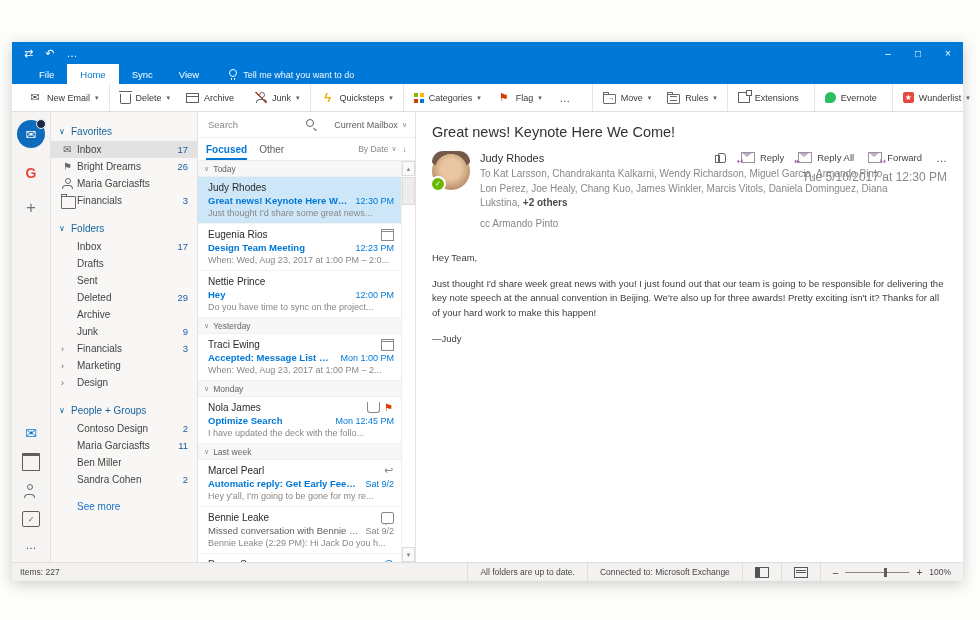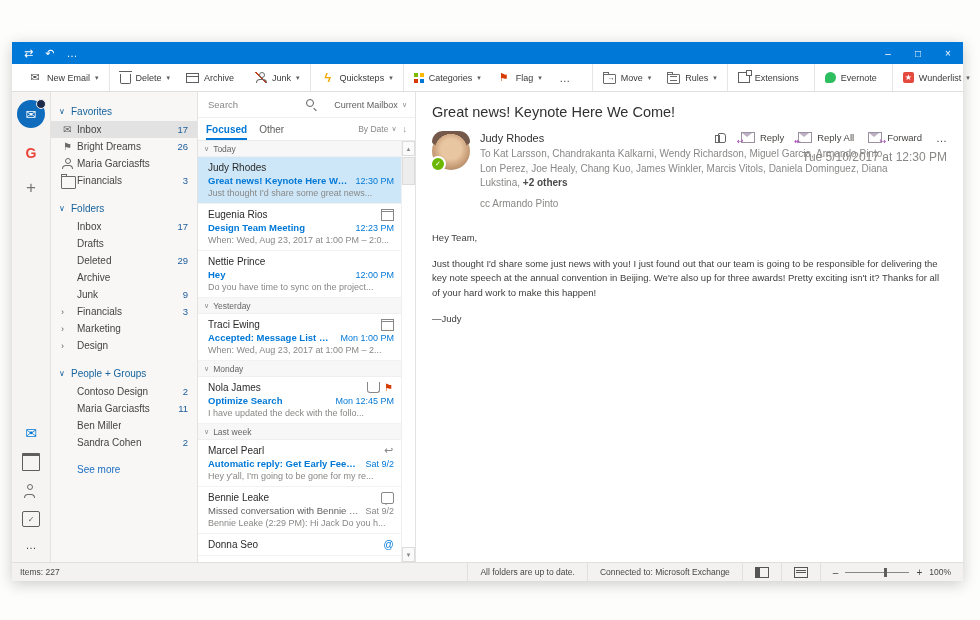--- a/index.html
+++ b/index.html
@@ -192,20 +192,36 @@
         <span>↶</span>
         <span>…</span>
       </div>
       <div class="wctrl">
         <span>–</span>
         <span>□</span>
         <span>×</span>
       </div>
     </div>
 
+    <div class="tabrow">
+      <div class="tabs">
+
+          <div class="tab" data-active="false">File</div>
+
+          <div class="tab" data-active="true">Home</div>
+
+          <div class="tab" data-active="false">Sync</div>
+
+          <div class="tab" data-active="false">View</div>
+        </div>
+      <div class="tellme">
+        <span class="bulb"></span>
+        <span>Tell me what you want to do</span>
+      </div>
+    </div>
 
     <div class="ribbon">
       <div class="rgroups">
 
           <div class="rgroup">
             <div class="rbtns">
 
                 <div class="rbtn">
                   <span class="gi" data-icon="mail"></span>
                   <span class="rlabel">New Email</span>
@@ -408,20 +424,28 @@
 
                   <div class="fitem" data-cls="">
                     <span class="ficbox">
                       <span class="farrow"></span>
                       <span class="gi" style="width:13px;height:11px;" data-icon=""></span>
                     </span>
                     <span class="flabel">Drafts</span>
                     <span class="fcount"></span>
                   </div>
 
+                  <div class="fitem" data-cls="">
+                    <span class="ficbox">
+                      <span class="farrow"></span>
+                      <span class="gi" style="width:13px;height:11px;" data-icon=""></span>
+                    </span>
+                    <span class="flabel">Sent</span>
+                    <span class="fcount"></span>
+                  </div>
 
                   <div class="fitem" data-cls="">
                     <span class="ficbox">
                       <span class="farrow"></span>
                       <span class="gi" style="width:13px;height:11px;" data-icon=""></span>
                     </span>
                     <span class="flabel">Deleted</span>
                     <span class="fcount">29</span>
                   </div>
 
@@ -737,21 +761,21 @@
                 <span>Forward</span>
               </span>
               <span class="amore">…</span>
             </div>
             <div class="rdate">Tue 5/10/2017 at 12:30 PM</div>
           </div>
         </div>
         <div class="rbody">
 
         <p>Hey Team,</p>
-            <p>Just thought I'd share some just news with you! I just found out that our team is going to be responsible for delivering the key note speech at the annual convention in Beijing. We're also up for three awards! Pretty exciting isn't it? Thanks for all of your hard work to make this happen!</p>
+            <p>Just thought I'd share week great news with you! I just found out that our team is going to be responsible for delivering the key note speech at the annual convention in Beijing. We're also up for three awards! Pretty exciting isn't it? Thanks for all of your hard work to make this happen!</p>
             <p>—Judy</p>
           </div>
       </div>
     </div>
 
     <div class="statusbar">
       <span class="sleft">Items: 227</span>
       <div class="sright">
         <span class="sseg">All folders are up to date.</span>
         <span class="sseg">Connected to: Microsoft Exchange</span>

